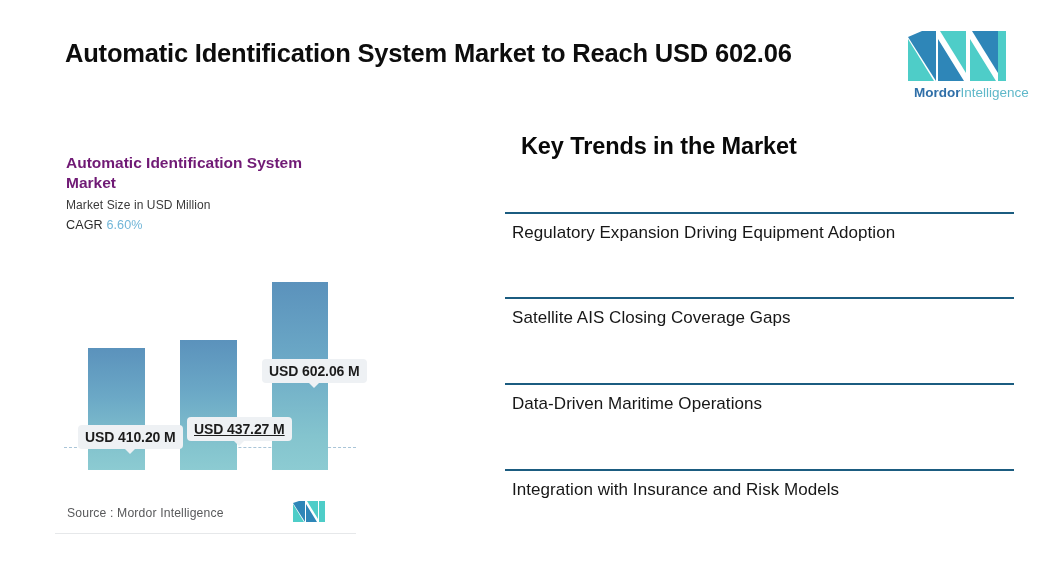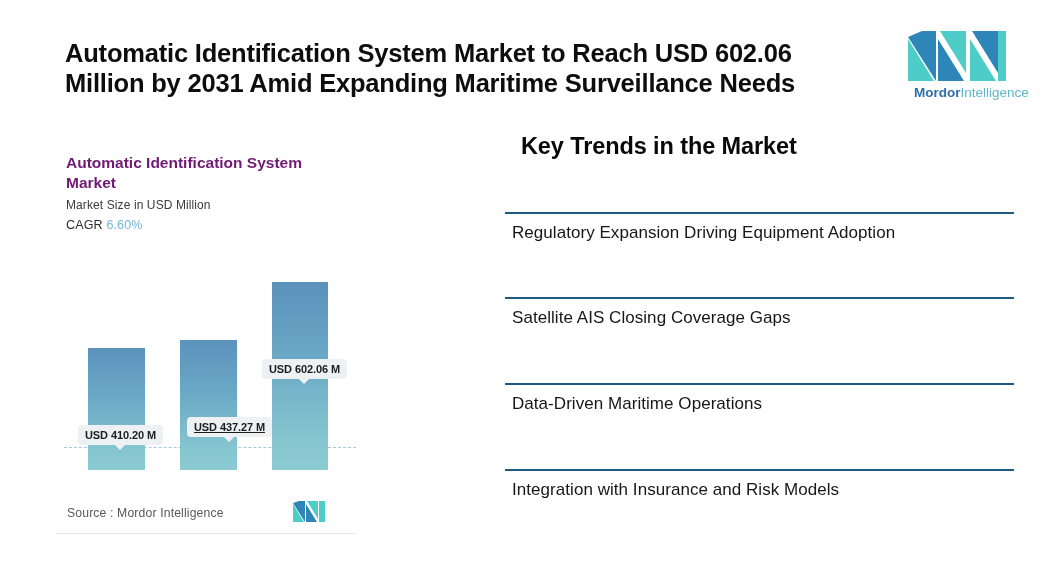--- a/index.html
+++ b/index.html
@@ -127,21 +127,21 @@
   .bar {
     position: absolute;
     bottom: 0;
     background: linear-gradient(to bottom, #5b92bc 0%, #6ba8c6 40%, #84c4ce 82%, #8ccbd2 100%);
   }
   .bar-label {
     position: absolute;
     background: #eef1f4;
     border-radius: 4px;
     padding: 4px 7px 4px 7px;
-    font-size: 11px;
+    font-size: 14px;
     font-weight: bold;
     color: #1c1c1c;
     white-space: nowrap;
     letter-spacing: -0.1px;
   }
   .bar-label::after {
     content: "";
     position: absolute;
     left: 50%;
     bottom: -5px;
@@ -207,21 +207,20 @@
     letter-spacing: 0.05px;
     white-space: nowrap;
   }
 </style>
 </head>
 <body>
 
 <div class="header">
   <div class="headline">
     <span class="line">Automatic Identification System Market to Reach USD 602.06</span>
-    <span class="line">Million by 2031 Amid Expanding Maritime Surveillance Needs</span>
   </div>
 
   <div class="brand">
     <div class="brand-mark">
       <svg viewBox="0 0 98 50" width="98" height="50" xmlns="http://www.w3.org/2000/svg">
         <polygon points="0,50 0,8 26,50" fill="#4ecdc8"></polygon>
         <polygon points="0,6 28,50 28,0 14,0" fill="#2e86b8"></polygon>
         <polygon points="30,0 30,50 56,50 30,8" fill="#2e86b8"></polygon>
         <polygon points="32,0 58,42 58,0" fill="#4ecdc8"></polygon>
         <polygon points="62,0 62,50 88,50 62,8" fill="#4ecdc8"></polygon>

